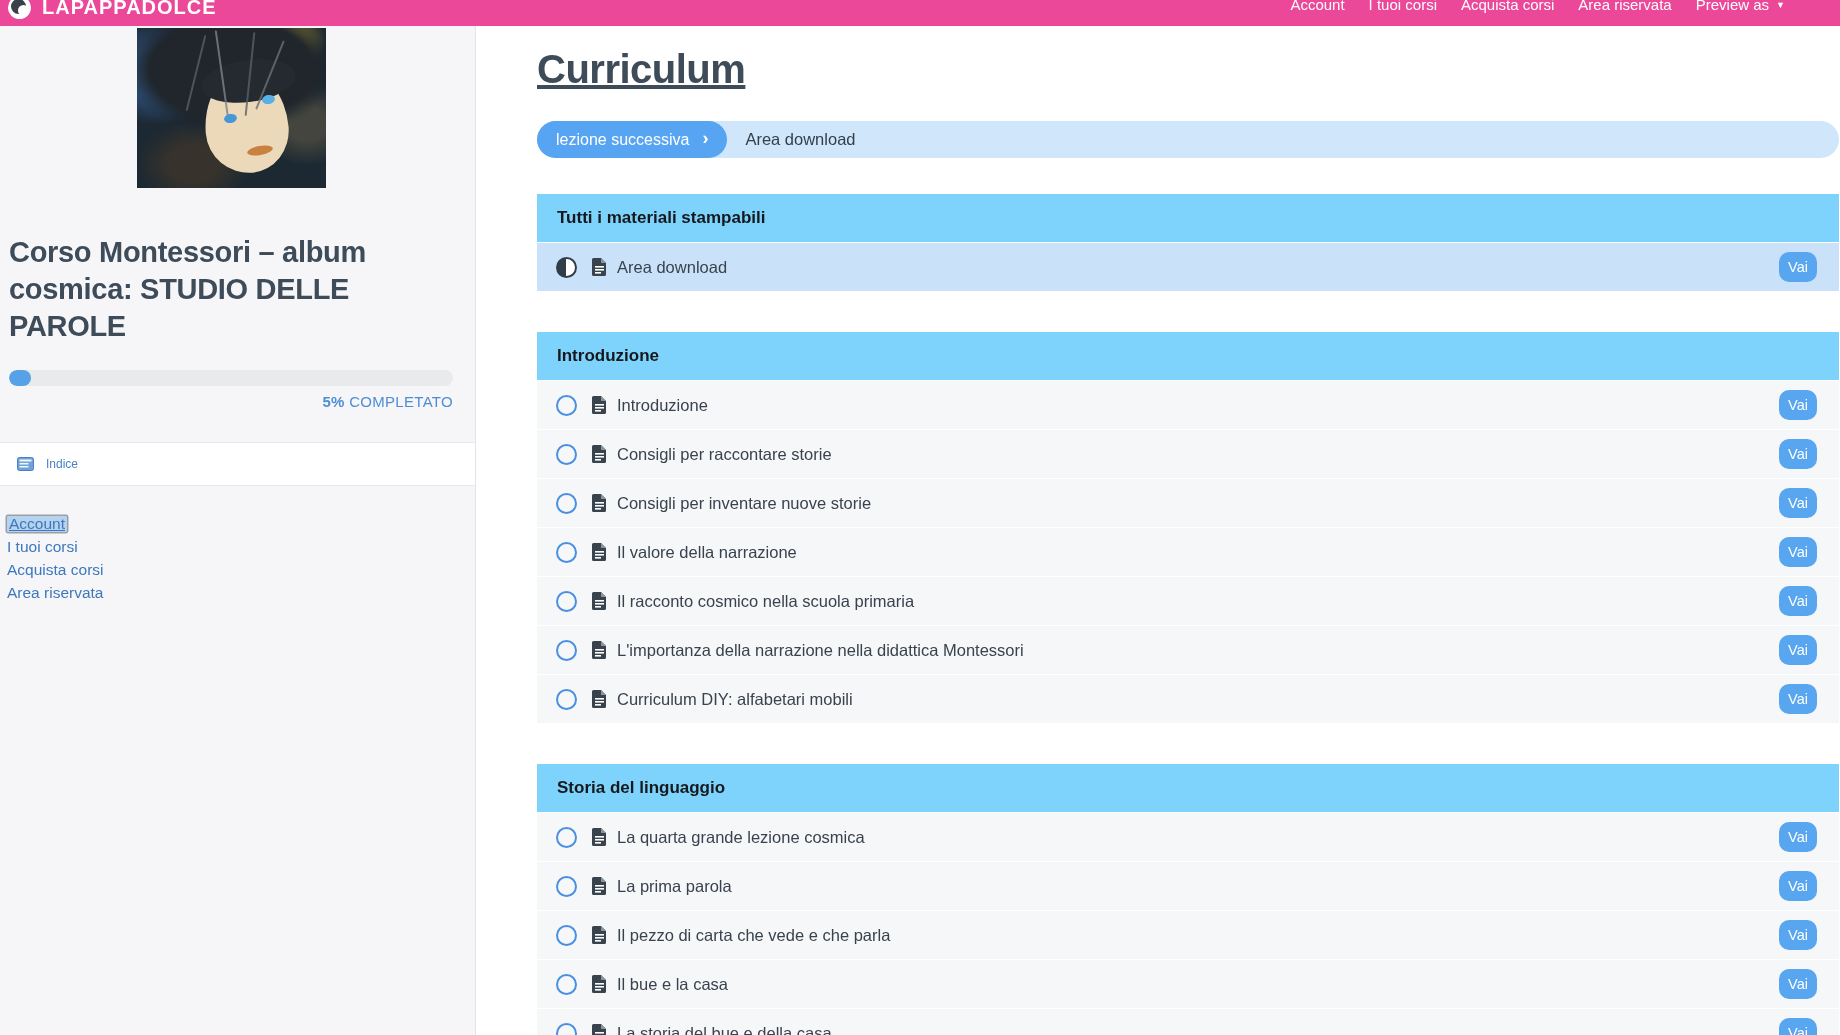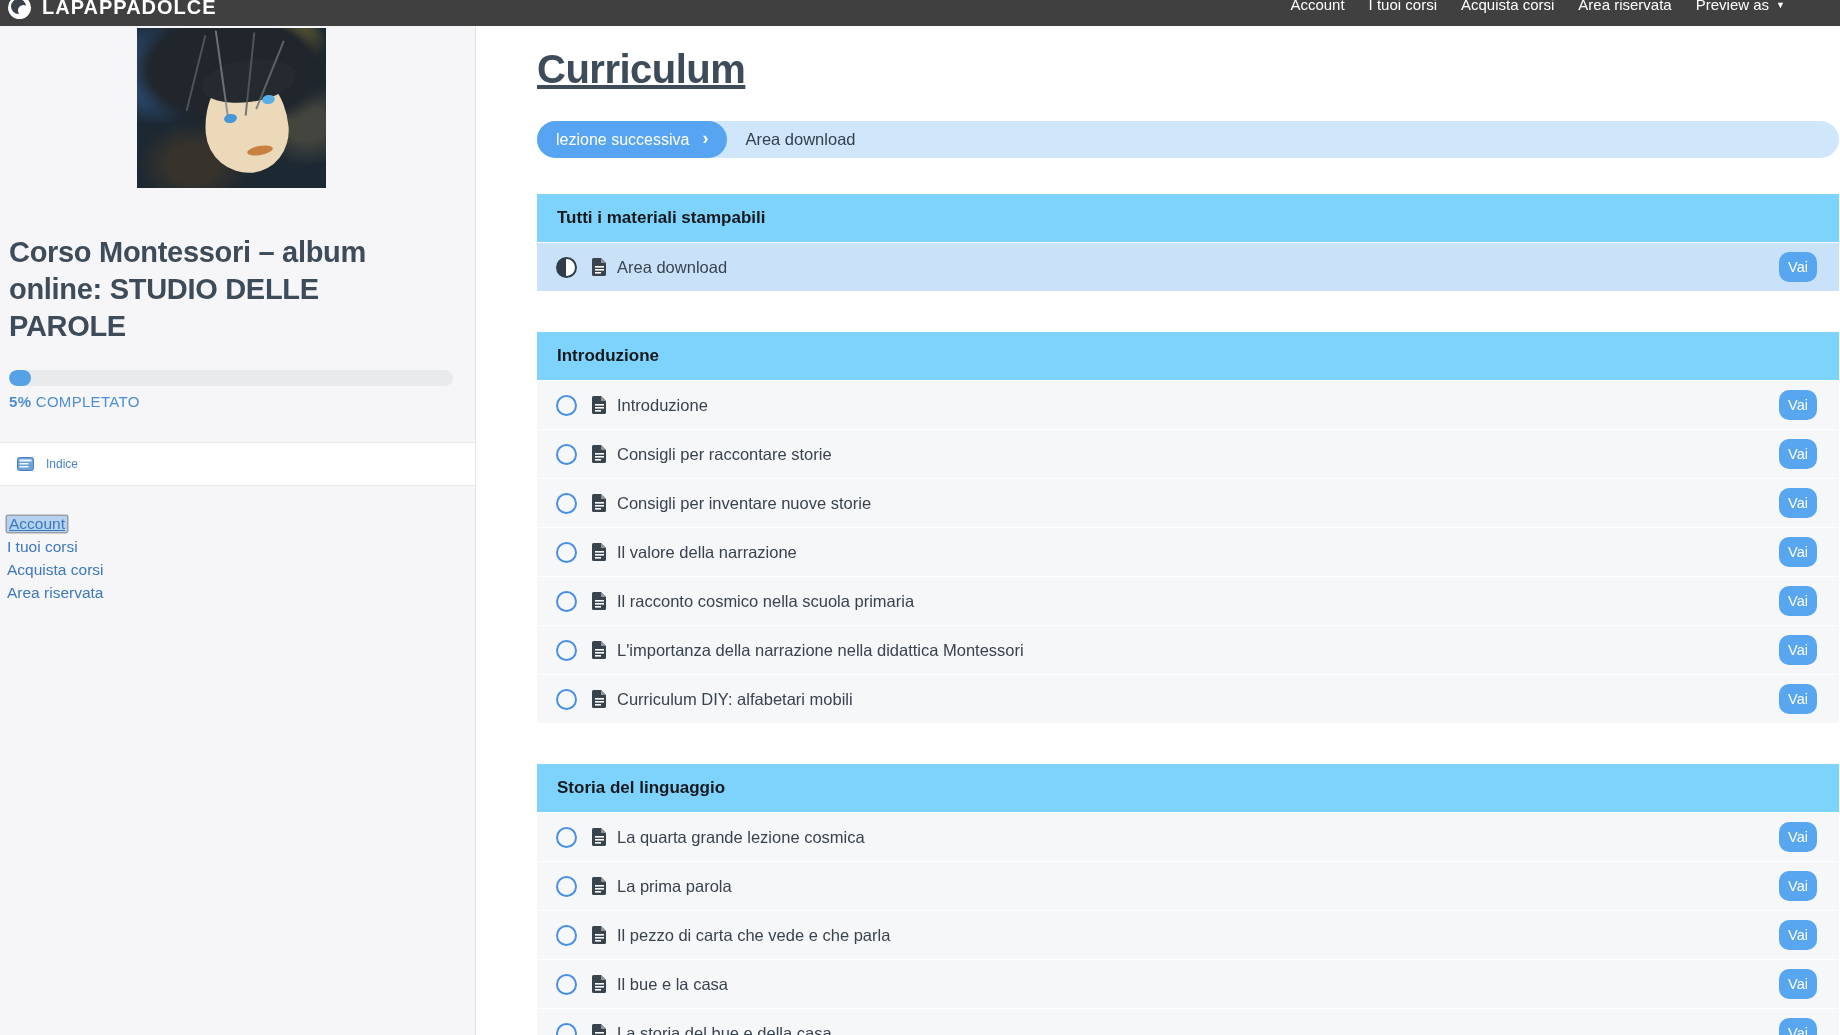--- a/index.html
+++ b/index.html
@@ -2,21 +2,21 @@
 <html><head>
 <meta charset="utf-8">
 <style>
   * { margin:0; padding:0; box-sizing:border-box; }
   html,body { width:1840px; height:1035px; overflow:hidden; background:#ffffff;
               font-family:"Liberation Sans","DejaVu Sans",sans-serif; }
   body { position:relative; }
 
   
   .navbar { position:absolute; left:0; top:0; width:1840px; height:26px;
-            background:#404040; overflow:hidden; z-index:30; }
+            background:#ec4899; overflow:hidden; z-index:30; }
   .brand { position:absolute; left:8px; top:-5px; display:flex; align-items:center; gap:11px; cursor:pointer; }
   .logo-circle { width:23px; height:23px; border-radius:50%; background:#ffffff; position:relative; overflow:hidden; flex:0 0 auto; }
   .logo-circle::before { content:""; position:absolute; left:3px; top:3px; width:15px; height:15px;
                          border-radius:50%; background:#3a4049; }
   .logo-circle::after  { content:""; position:absolute; left:10px; top:9px; width:11px; height:11px;
                          border-radius:50%; background:#ffffff; }
   .brand-text { color:#ffffff; font-size:20px; font-weight:700; letter-spacing:1px; line-height:24px; }
   .top-nav { position:absolute; right:55px; top:-4px; display:flex; align-items:flex-start; gap:24px; }
   .top-nav .nav-link { color:#ffffff; font-size:15px; line-height:18px; cursor:pointer; white-space:nowrap; }
   .preview-as { display:flex; align-items:center; gap:7px; }
@@ -51,21 +51,21 @@
   .avatar .eye-right { left:66%; top:42%; width:13px; height:9px; transform:rotate(-12deg); background:#57b1e8; }
   .avatar .mouth { position:absolute; left:58%; top:74%; width:26px; height:9px;
                    background:#c8813f; border-radius:50%; transform:rotate(-10deg); }
 
   .course-title { margin:46px 0 0 9px; width:382px; color:#3e4b59; font-size:29px;
                   font-weight:700; line-height:37px; letter-spacing:-0.3px; }
 
   .progress-wrap { margin:25px 9px 0 9px; }
   .progress-track { width:444px; height:16px; background:#e8eaec; border-radius:8px; overflow:hidden; }
   .progress-fill { height:16px; background:#57a1e6; border-radius:8px; min-width:16px; }
-  .progress-label { margin-top:7px; width:444px; text-align:left; color:#4d8ed3;
+  .progress-label { margin-top:7px; width:444px; text-align:right; color:#4d8ed3;
                     font-size:15px; letter-spacing:0.3px; }
   .progress-label .pct { font-weight:700; }
 
   .indice-band { margin-top:32px; height:44px; background:#ffffff;
                  border-top:1px solid #e9e9ea; border-bottom:1px solid #e9e9ea;
                  display:flex; align-items:center; padding-left:17px; gap:12px; cursor:pointer; }
   .indice-band .txt { color:#4a80c0; font-size:12px; }
 
   .quick-links { margin:30px 0 0 7px; display:flex; flex-direction:column; gap:7px; align-items:flex-start; }
   .quick-links .q-link { color:#3d77bc; font-size:15.5px; line-height:16px; cursor:pointer; }
@@ -135,21 +135,21 @@
     <div class="fringe"></div>
     <div class="strand s1"></div>
       <div class="strand s2"></div>
     <div class="strand s3"></div>
       <div class="strand s4"></div>
     <div class="eye eye-left"></div>
       <div class="eye eye-right"></div>
     <div class="mouth"></div>
   </div>
 
-  <h1 class="course-title">Corso Montessori – album online: STUDIO DELLE PAROLE</h1>
+  <h1 class="course-title">Corso Montessori – album cosmica: STUDIO DELLE PAROLE</h1>
 
   <div class="progress-wrap">
     <div class="progress-track">
       <div class="progress-fill" id="progress-fill" style="width: 5%;"></div>
     </div>
     <div class="progress-label">
       <span class="pct">5%</span>
       <span>COMPLETATO</span>
     </div>
   </div>

